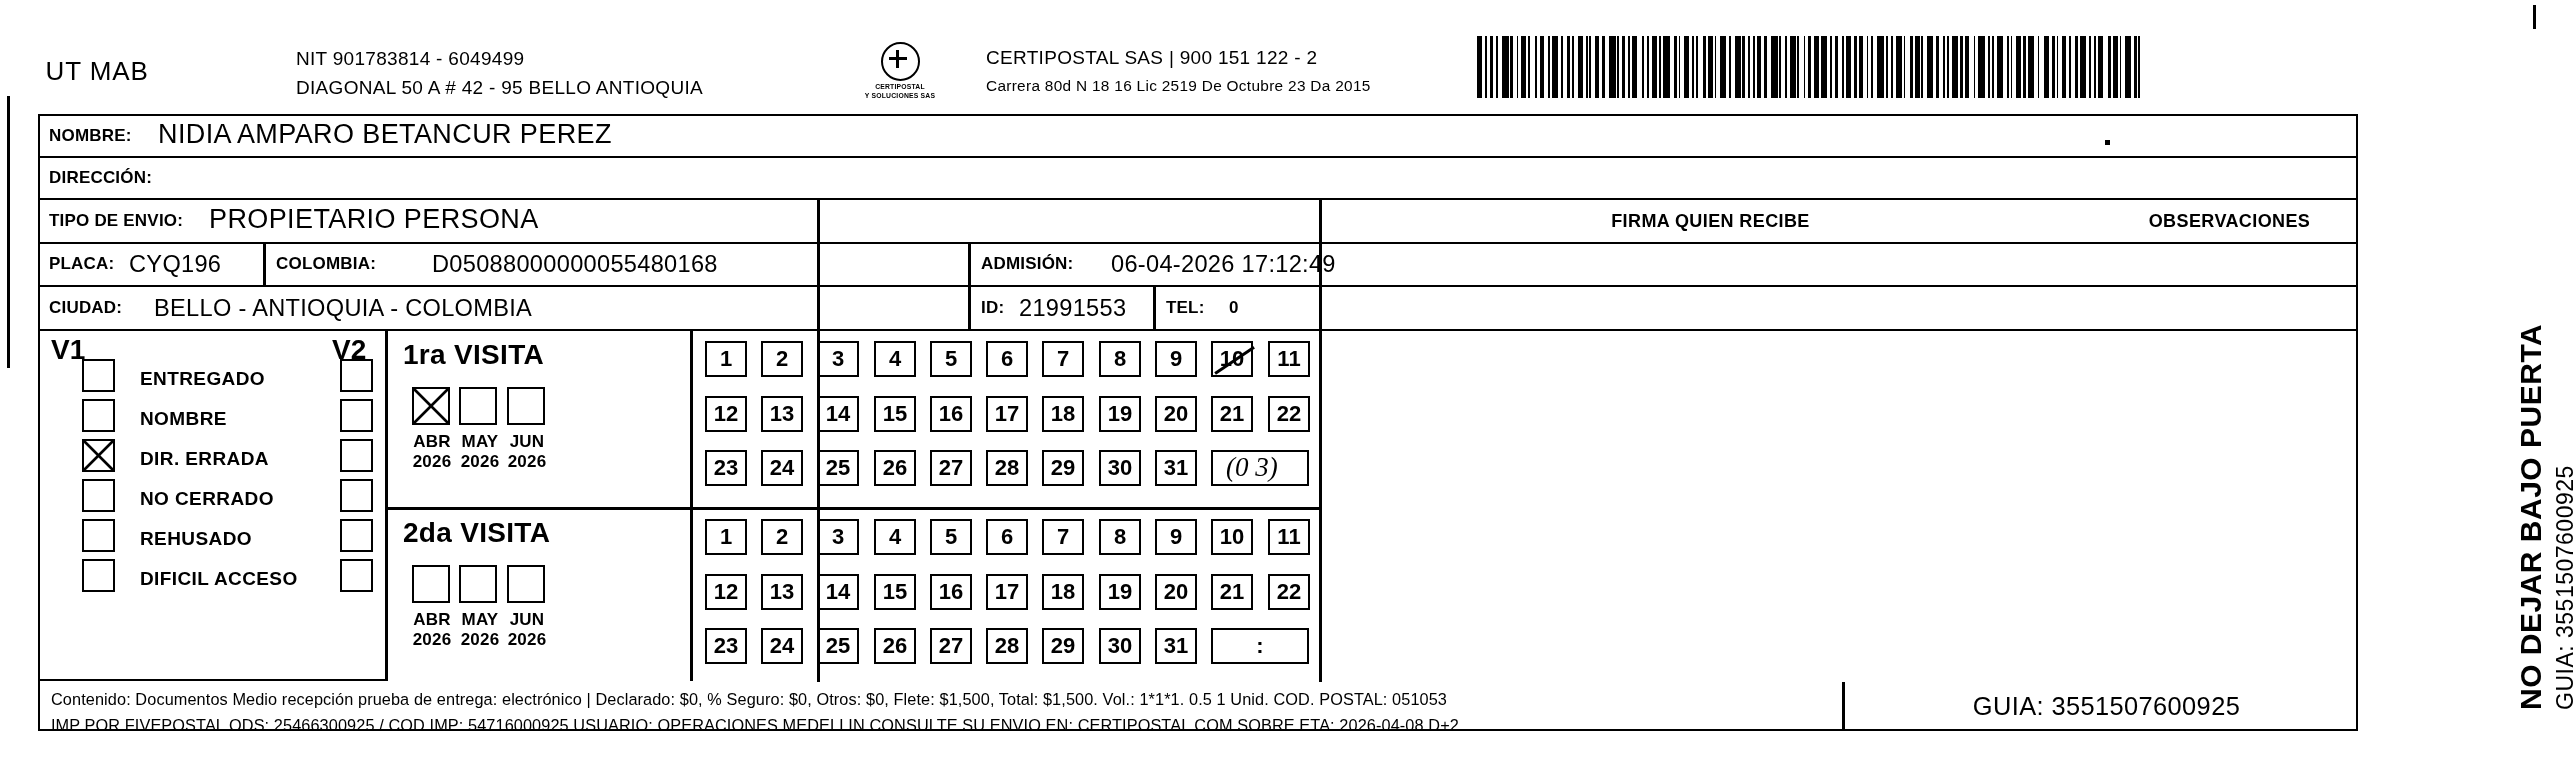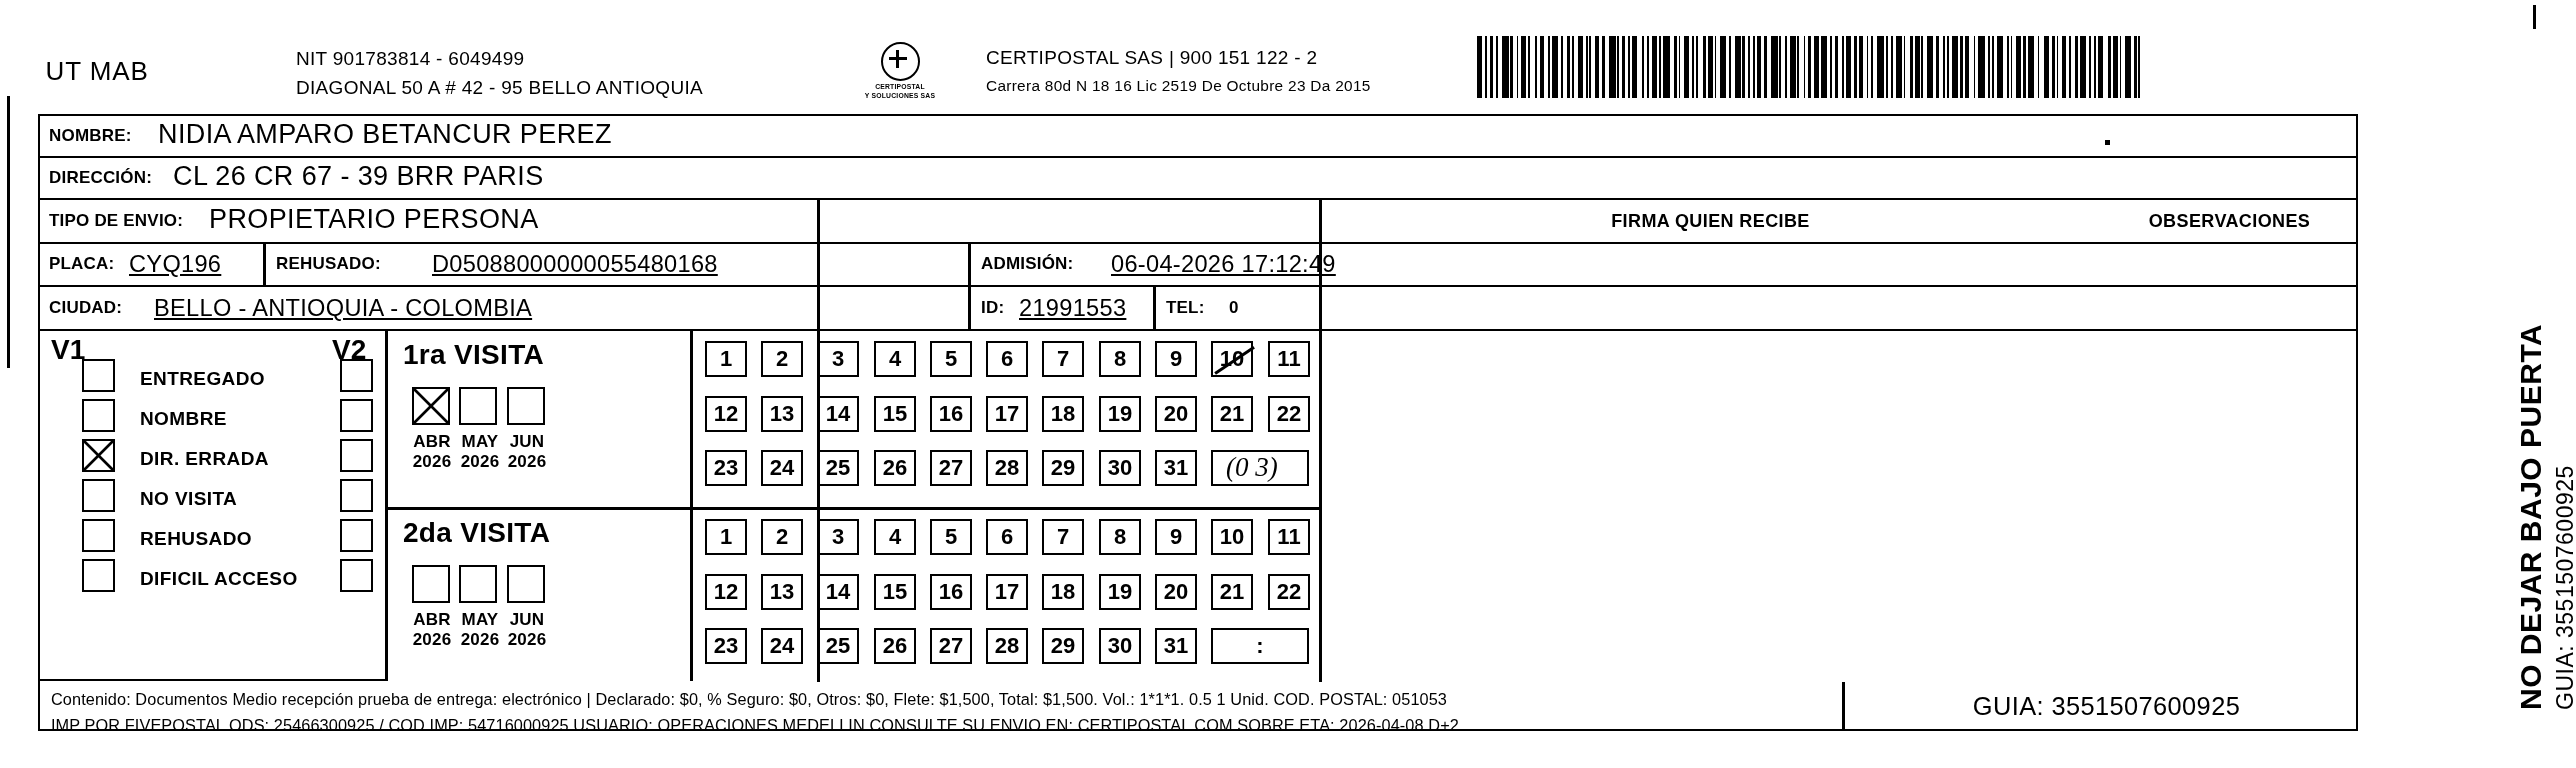--- a/index.html
+++ b/index.html
@@ -129,21 +129,20 @@
     font-weight: bold;
     letter-spacing: 0.2px;
   }
   .valbig {
     font-size: 27px;
     letter-spacing: 0.4px;
   }
   .valmed {
     font-size: 23.6px;
     letter-spacing: 0.3px;
-    text-decoration: underline;
   }
 
   #r-nombre { top: 0; height: 42px; text-align: center; }
   #r-direccion { top: 42px; height: 42px; }
   #r-tipo { top: 84px; height: 44px; }
   #r-placa { top: 127px; height: 44px; }
   #r-ciudad { top: 171px; height: 44px; }
 
   .cellpad {
     position: absolute;
@@ -637,33 +636,32 @@
 
   <div class="mainbox">
 
     <div class="row" id="r-nombre">
       <div class="cellpad lblsm" style="left:9px;">NOMBRE:</div>
       <div class="cellpad valbig" style="left:118px;top:-1.8px;">NIDIA AMPARO BETANCUR PEREZ</div>
     </div>
 
     <div class="row" id="r-direccion">
       <div class="cellpad lblsm" style="left:9px;">DIRECCIÓN:</div>
-      <div class="cellpad valbig" style="left:133px;top:-1.8px;">CL 26 CR 67 - 39 BRR PARIS</div>
     </div>
 
     <div class="row" id="r-tipo">
       <div class="cellpad lblsm" style="left:9px;">TIPO DE ENVIO:</div>
       <div class="cellpad valbig" style="left:169px;top:-1.8px;">PROPIETARIO PERSONA</div>
     </div>
 
     <div class="row" id="r-placa">
       <div class="cellpad lblsm" style="left:9px;">PLACA:</div>
       <div class="cellpad valmed" style="left:89px;">CYQ196</div>
       <div class="vsep" style="left:223px;"></div>
-      <div class="cellpad lblsm" style="left:236px;">REHUSADO:</div>
+      <div class="cellpad lblsm" style="left:236px;">COLOMBIA:</div>
       <div class="cellpad valmed" style="left:392px;">D05088000000055480168</div>
       <div class="vsep" style="left:928px;"></div>
       <div class="cellpad lblsm" style="left:941px;">ADMISIÓN:</div>
       <div class="cellpad valmed" style="left:1071px;">06-04-2026 17:12:49</div>
     </div>
 
     <div class="row" id="r-ciudad">
       <div class="cellpad lblsm" style="left:9px;">CIUDAD:</div>
       <div class="cellpad valmed" style="left:114px;">BELLO - ANTIOQUIA - COLOMBIA</div>
       <div class="vsep" style="left:928px;"></div>
@@ -693,21 +691,21 @@
         <div class="chk" style="left:42px;top:243px;"></div>
         <div class="chk-lbl" style="left:100px;top:252px;">ENTREGADO</div>
         <div class="chk" style="left:300px;top:243px;"></div>
         <div class="chk" style="left:42px;top:283px;"></div>
         <div class="chk-lbl" style="left:100px;top:292px;">NOMBRE</div>
         <div class="chk" style="left:300px;top:283px;"></div>
         <div class="chk marked" style="left:42px;top:323px;"></div>
         <div class="chk-lbl" style="left:100px;top:332px;">DIR. ERRADA</div>
         <div class="chk" style="left:300px;top:323px;"></div>
         <div class="chk" style="left:42px;top:363px;"></div>
-        <div class="chk-lbl" style="left:100px;top:372px;">NO VISITA</div>
+        <div class="chk-lbl" style="left:100px;top:372px;">NO CERRADO</div>
         <div class="chk" style="left:300px;top:363px;"></div>
         <div class="chk" style="left:42px;top:403px;"></div>
         <div class="chk-lbl" style="left:100px;top:412px;">REHUSADO</div>
         <div class="chk" style="left:300px;top:403px;"></div>
         <div class="chk" style="left:42px;top:443px;"></div>
         <div class="chk-lbl" style="left:100px;top:452px;">DIFICIL ACCESO</div>
         <div class="chk" style="left:300px;top:443px;"></div>
       </div>
 
     <div id="visits">

